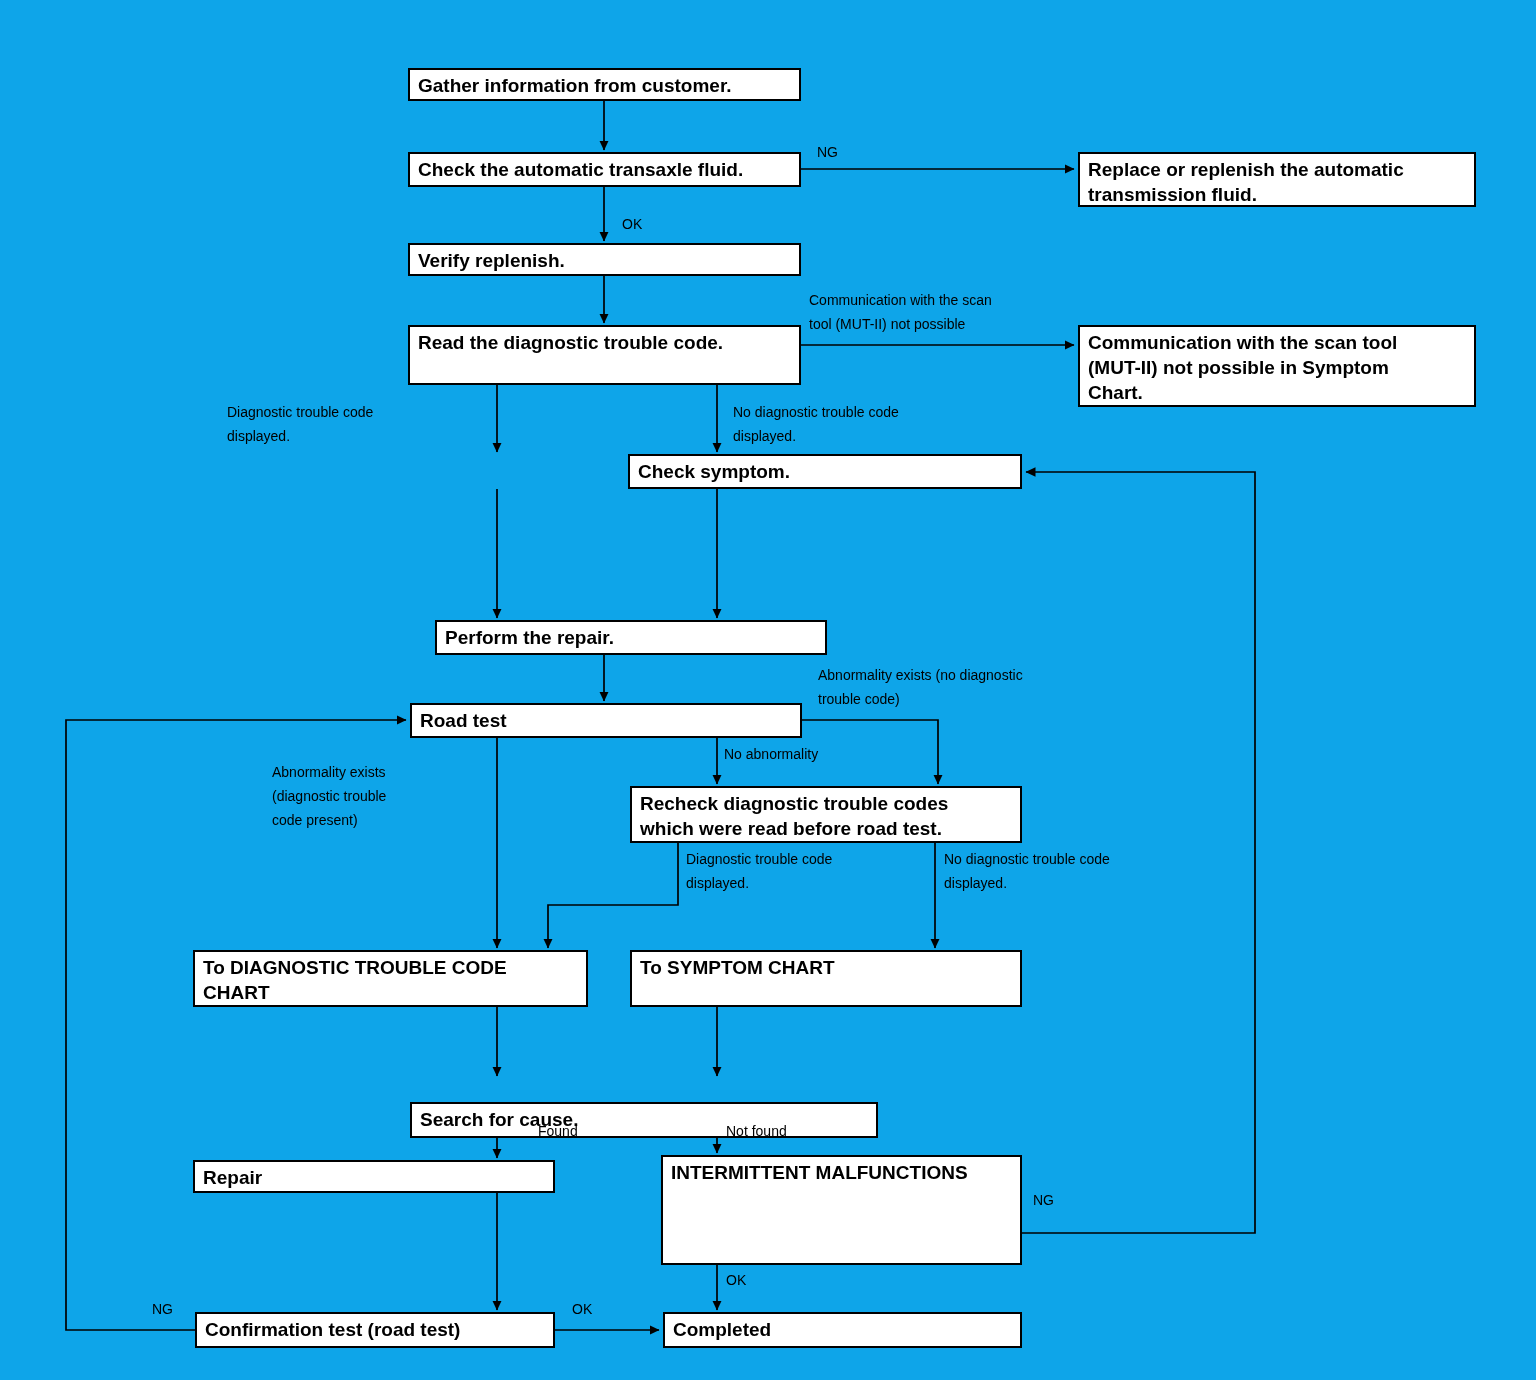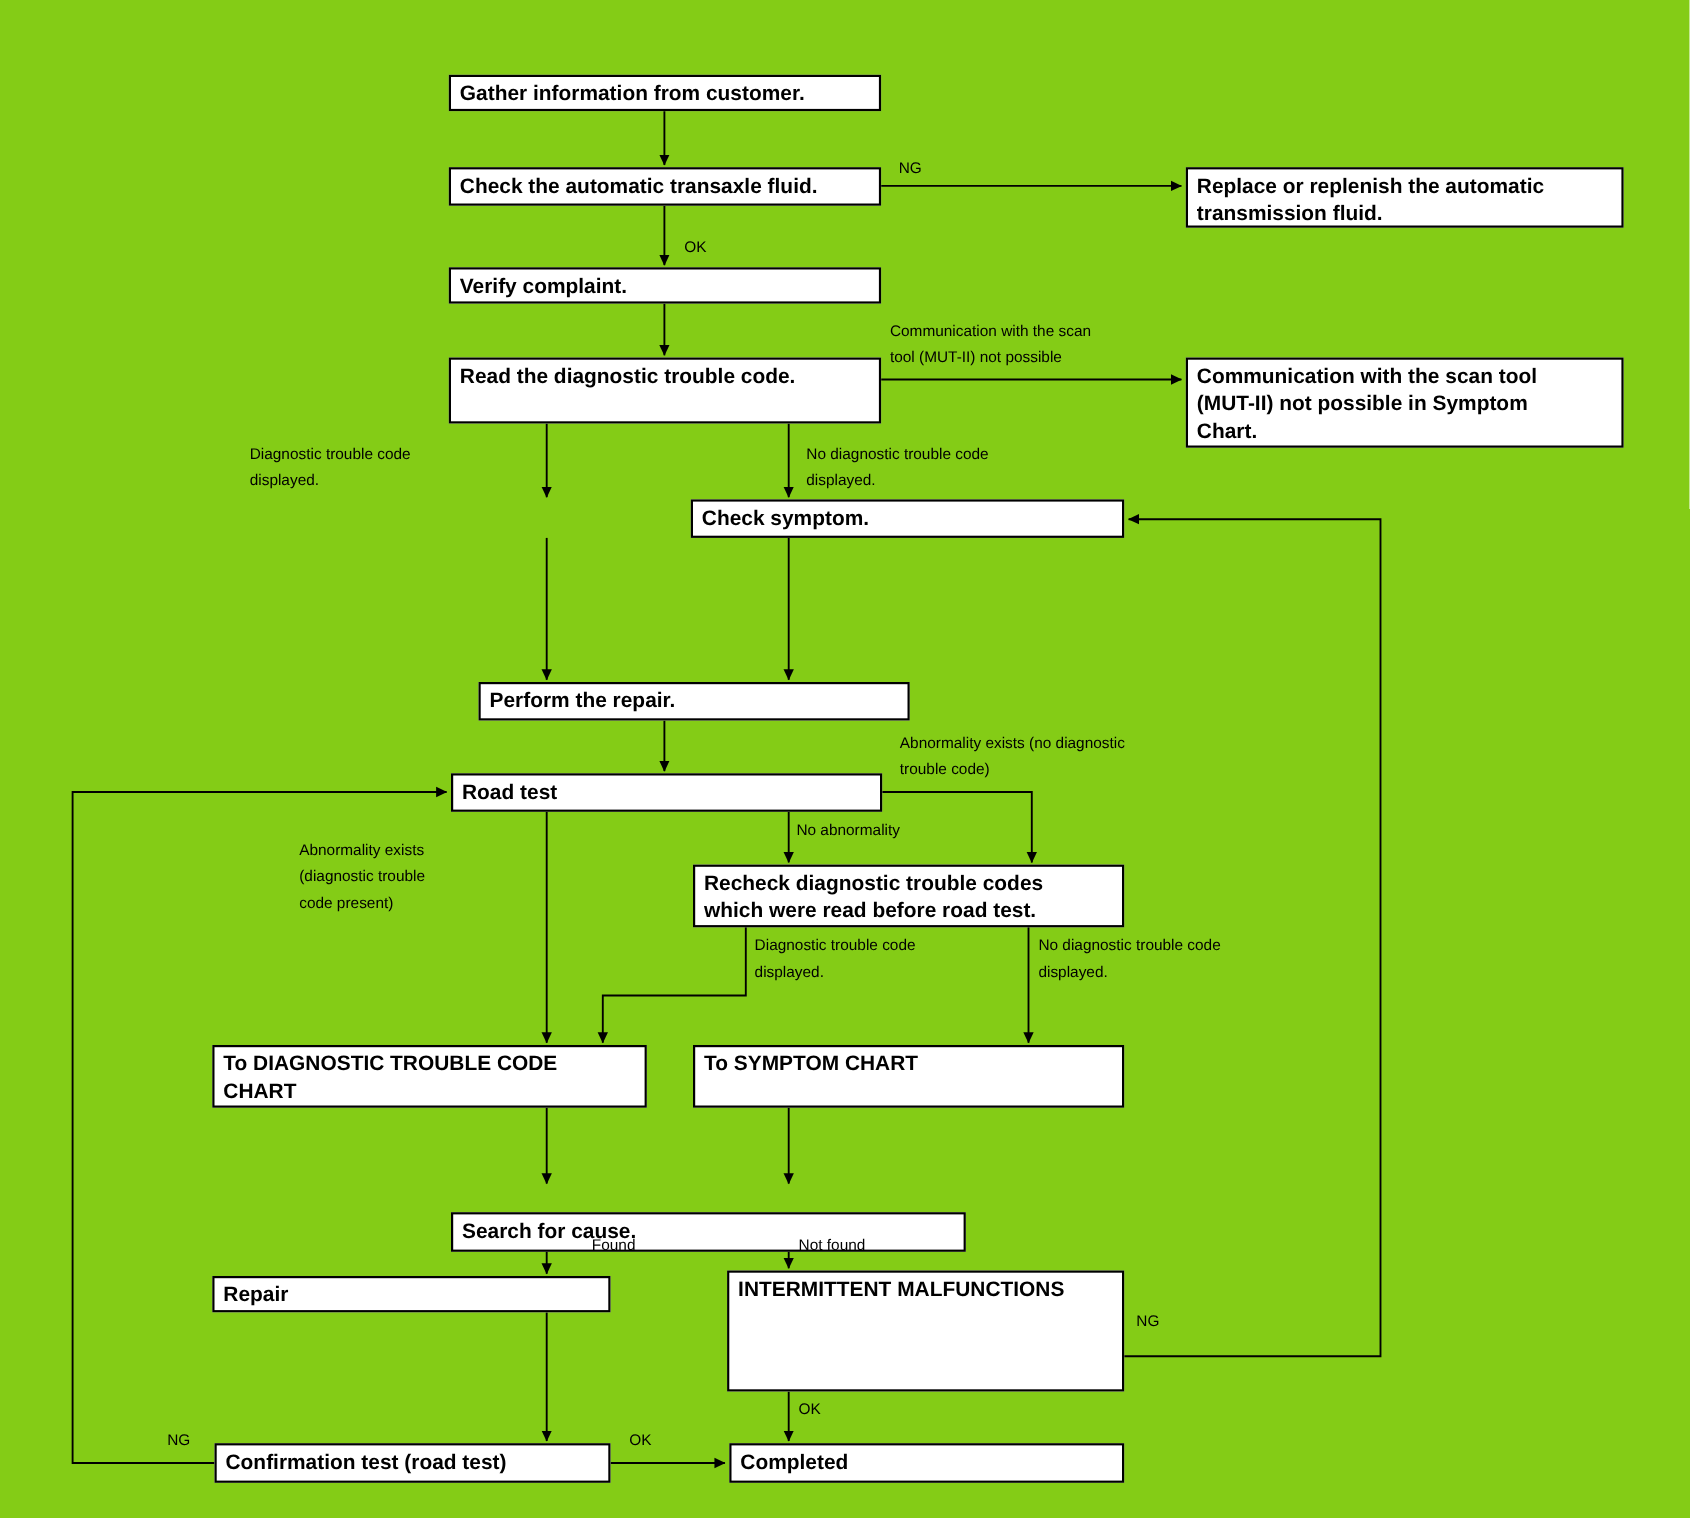--- a/index.html
+++ b/index.html
@@ -1,17 +1,17 @@
 <!DOCTYPE html>
 <html><head>
 <meta charset="utf-8">
 <style>
   html,body{margin:0;padding:0;background:#ffffff;}
   body{font-family:"Liberation Sans",sans-serif;}
-  #stage{position:relative;width:1536px;height:1380px;background:#84cc16;overflow:hidden;}
+  #stage{position:relative;width:1536px;height:1380px;background:#0ea5e9;overflow:hidden;}
   svg.layer{position:absolute;left:0;top:0;width:1536px;height:1380px;}
   .node{position:absolute;box-sizing:border-box;border:2px solid #000;background:#fff;}
   .node .txt{
     position:absolute;left:8px;right:6px;top:3px;
     font-family:"Liberation Sans",sans-serif;
     font-weight:bold;font-size:19px;line-height:25px;color:#000;
     white-space:pre-line;
   }
   .lbl{
     position:absolute;font-family:"Liberation Sans",sans-serif;
@@ -86,21 +86,21 @@
     <span class="txt">Gather information from customer.</span>
   </div>
   <div class="node" style="left:408px;top:152px;width:393px;height:35px;">
     <span class="txt">Check the automatic transaxle fluid.</span>
   </div>
   <div class="node" style="left:1078px;top:152px;width:398px;height:55px;">
     <span class="txt">Replace or replenish the automatic
 transmission fluid.</span>
   </div>
   <div class="node" style="left:408px;top:243px;width:393px;height:33px;">
-    <span class="txt">Verify complaint.</span>
+    <span class="txt">Verify replenish.</span>
   </div>
   <div class="node" style="left:408px;top:325px;width:393px;height:60px;">
     <span class="txt">Read the diagnostic trouble code.</span>
   </div>
   <div class="node" style="left:1078px;top:325px;width:398px;height:82px;">
     <span class="txt">Communication with the scan tool
 (MUT-II) not possible in Symptom
 Chart.</span>
   </div>
   <div class="node" style="left:628px;top:454px;width:394px;height:35px;">

